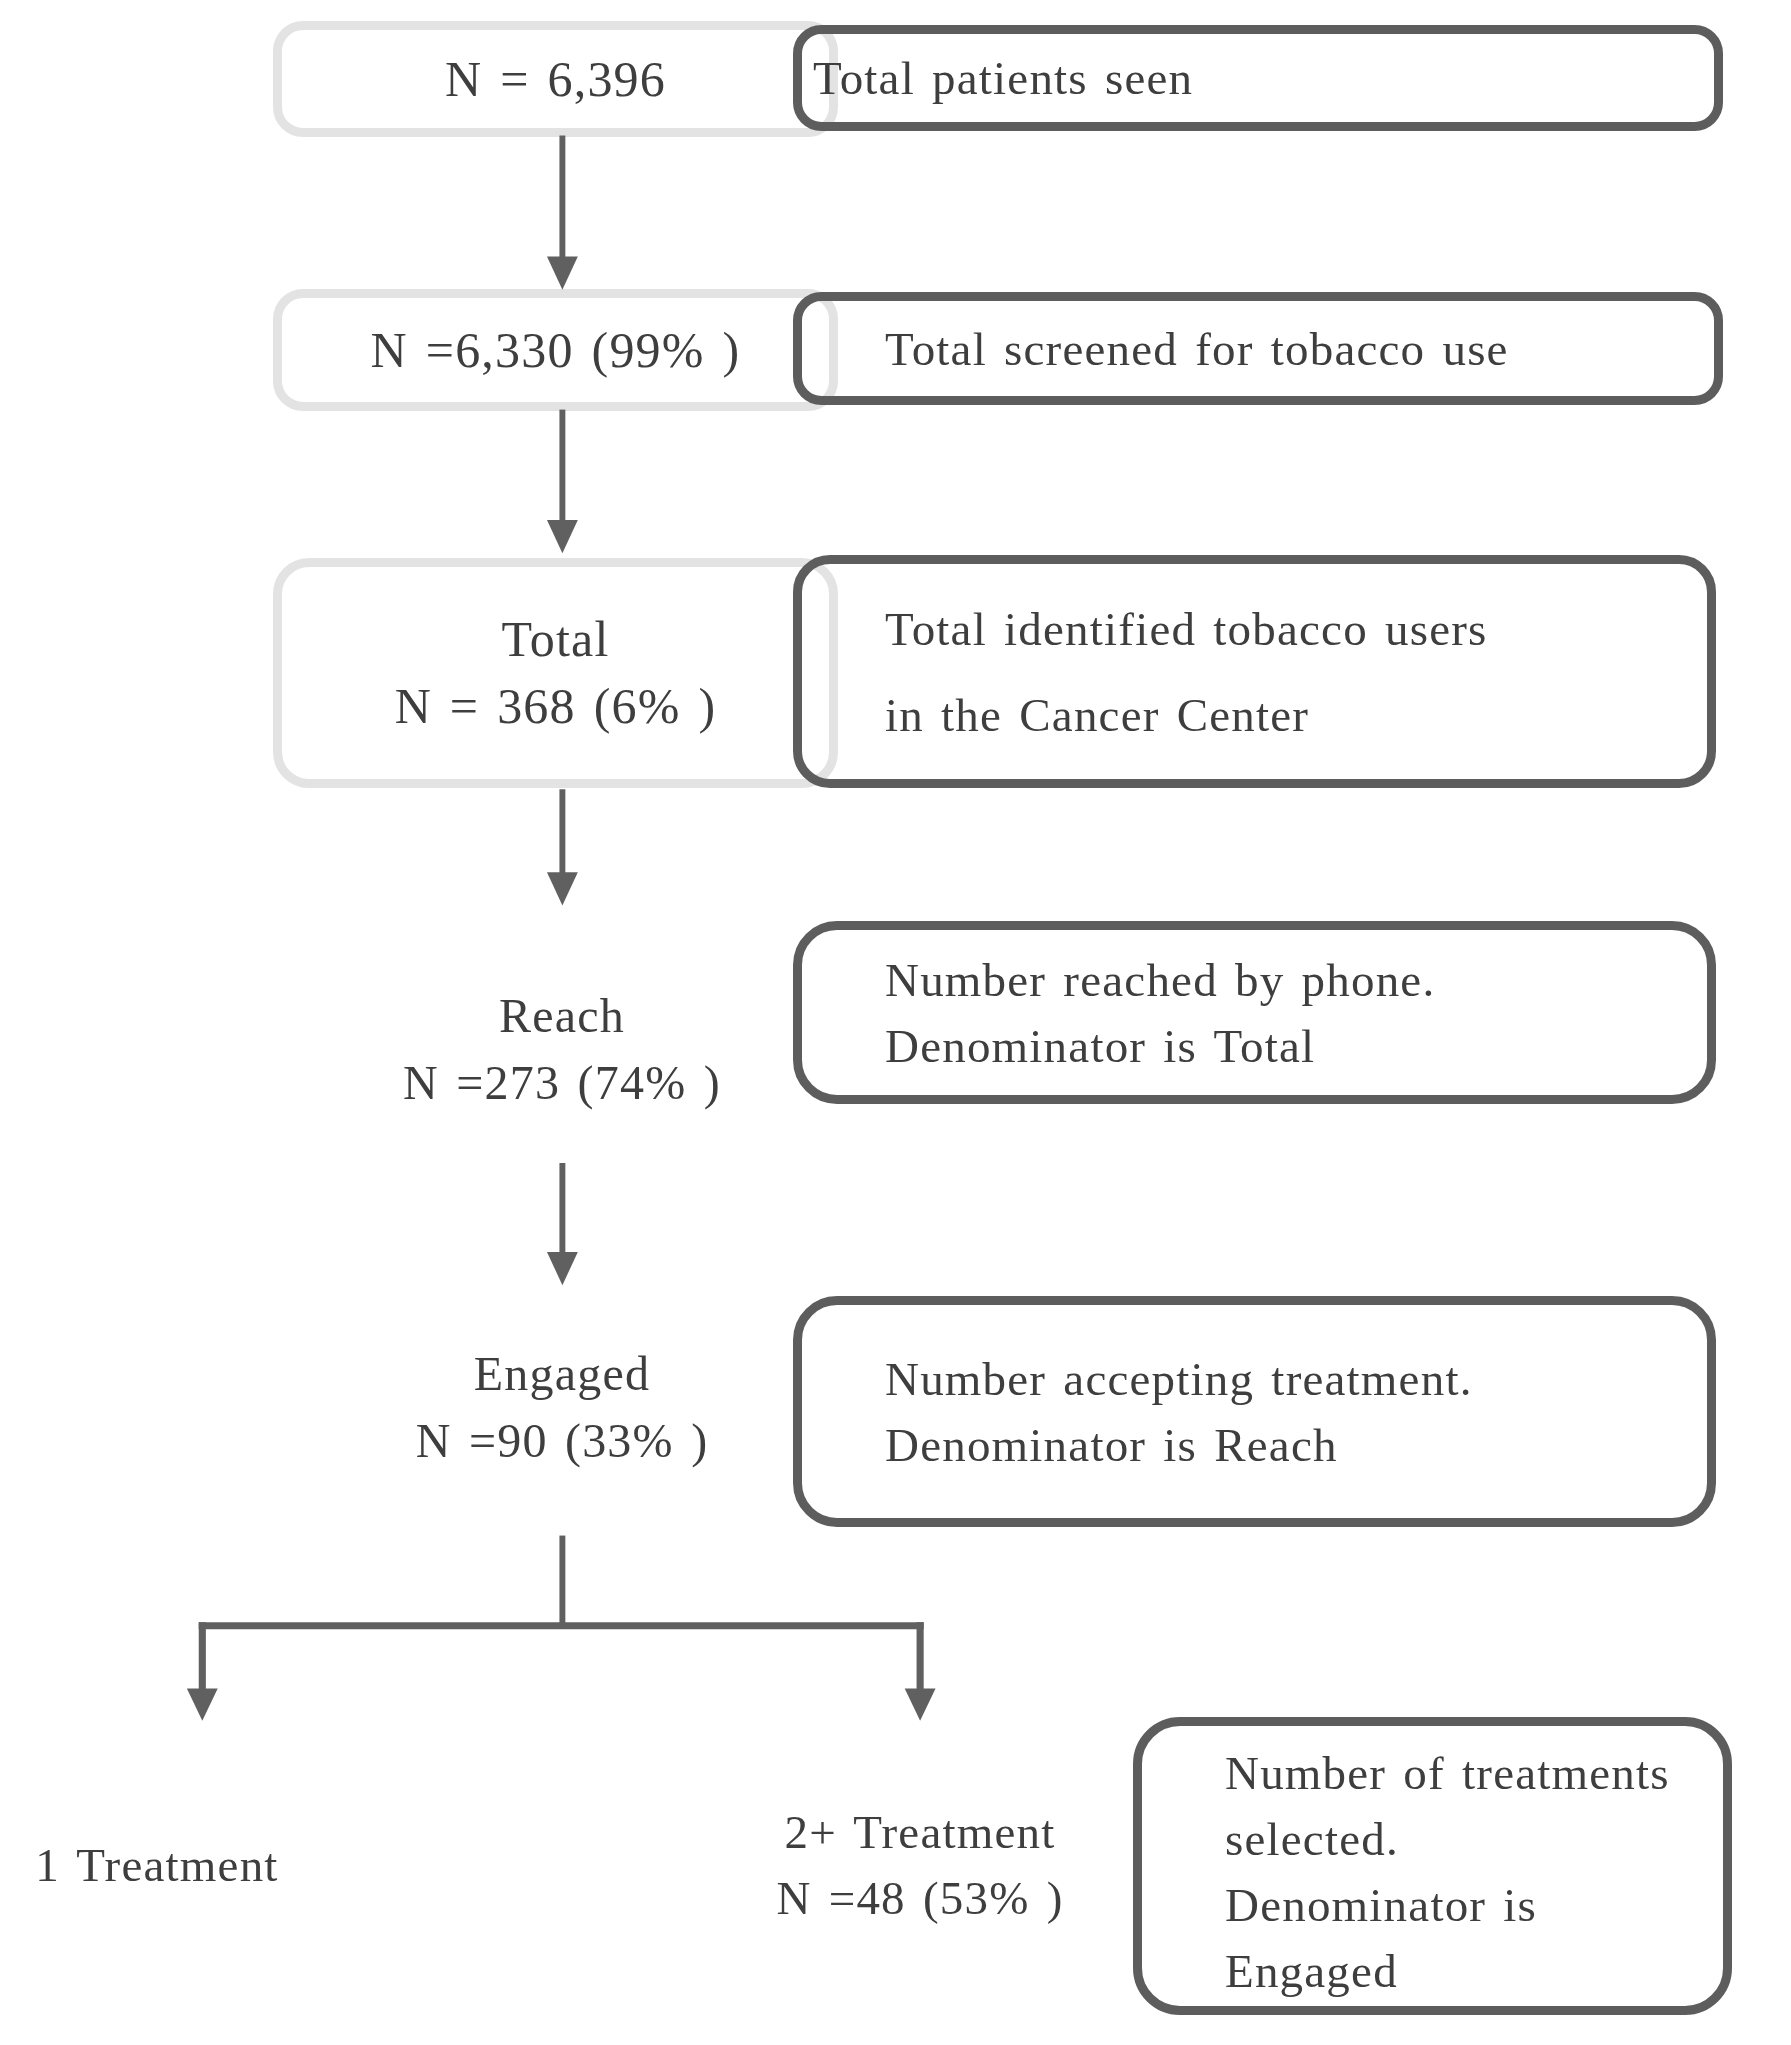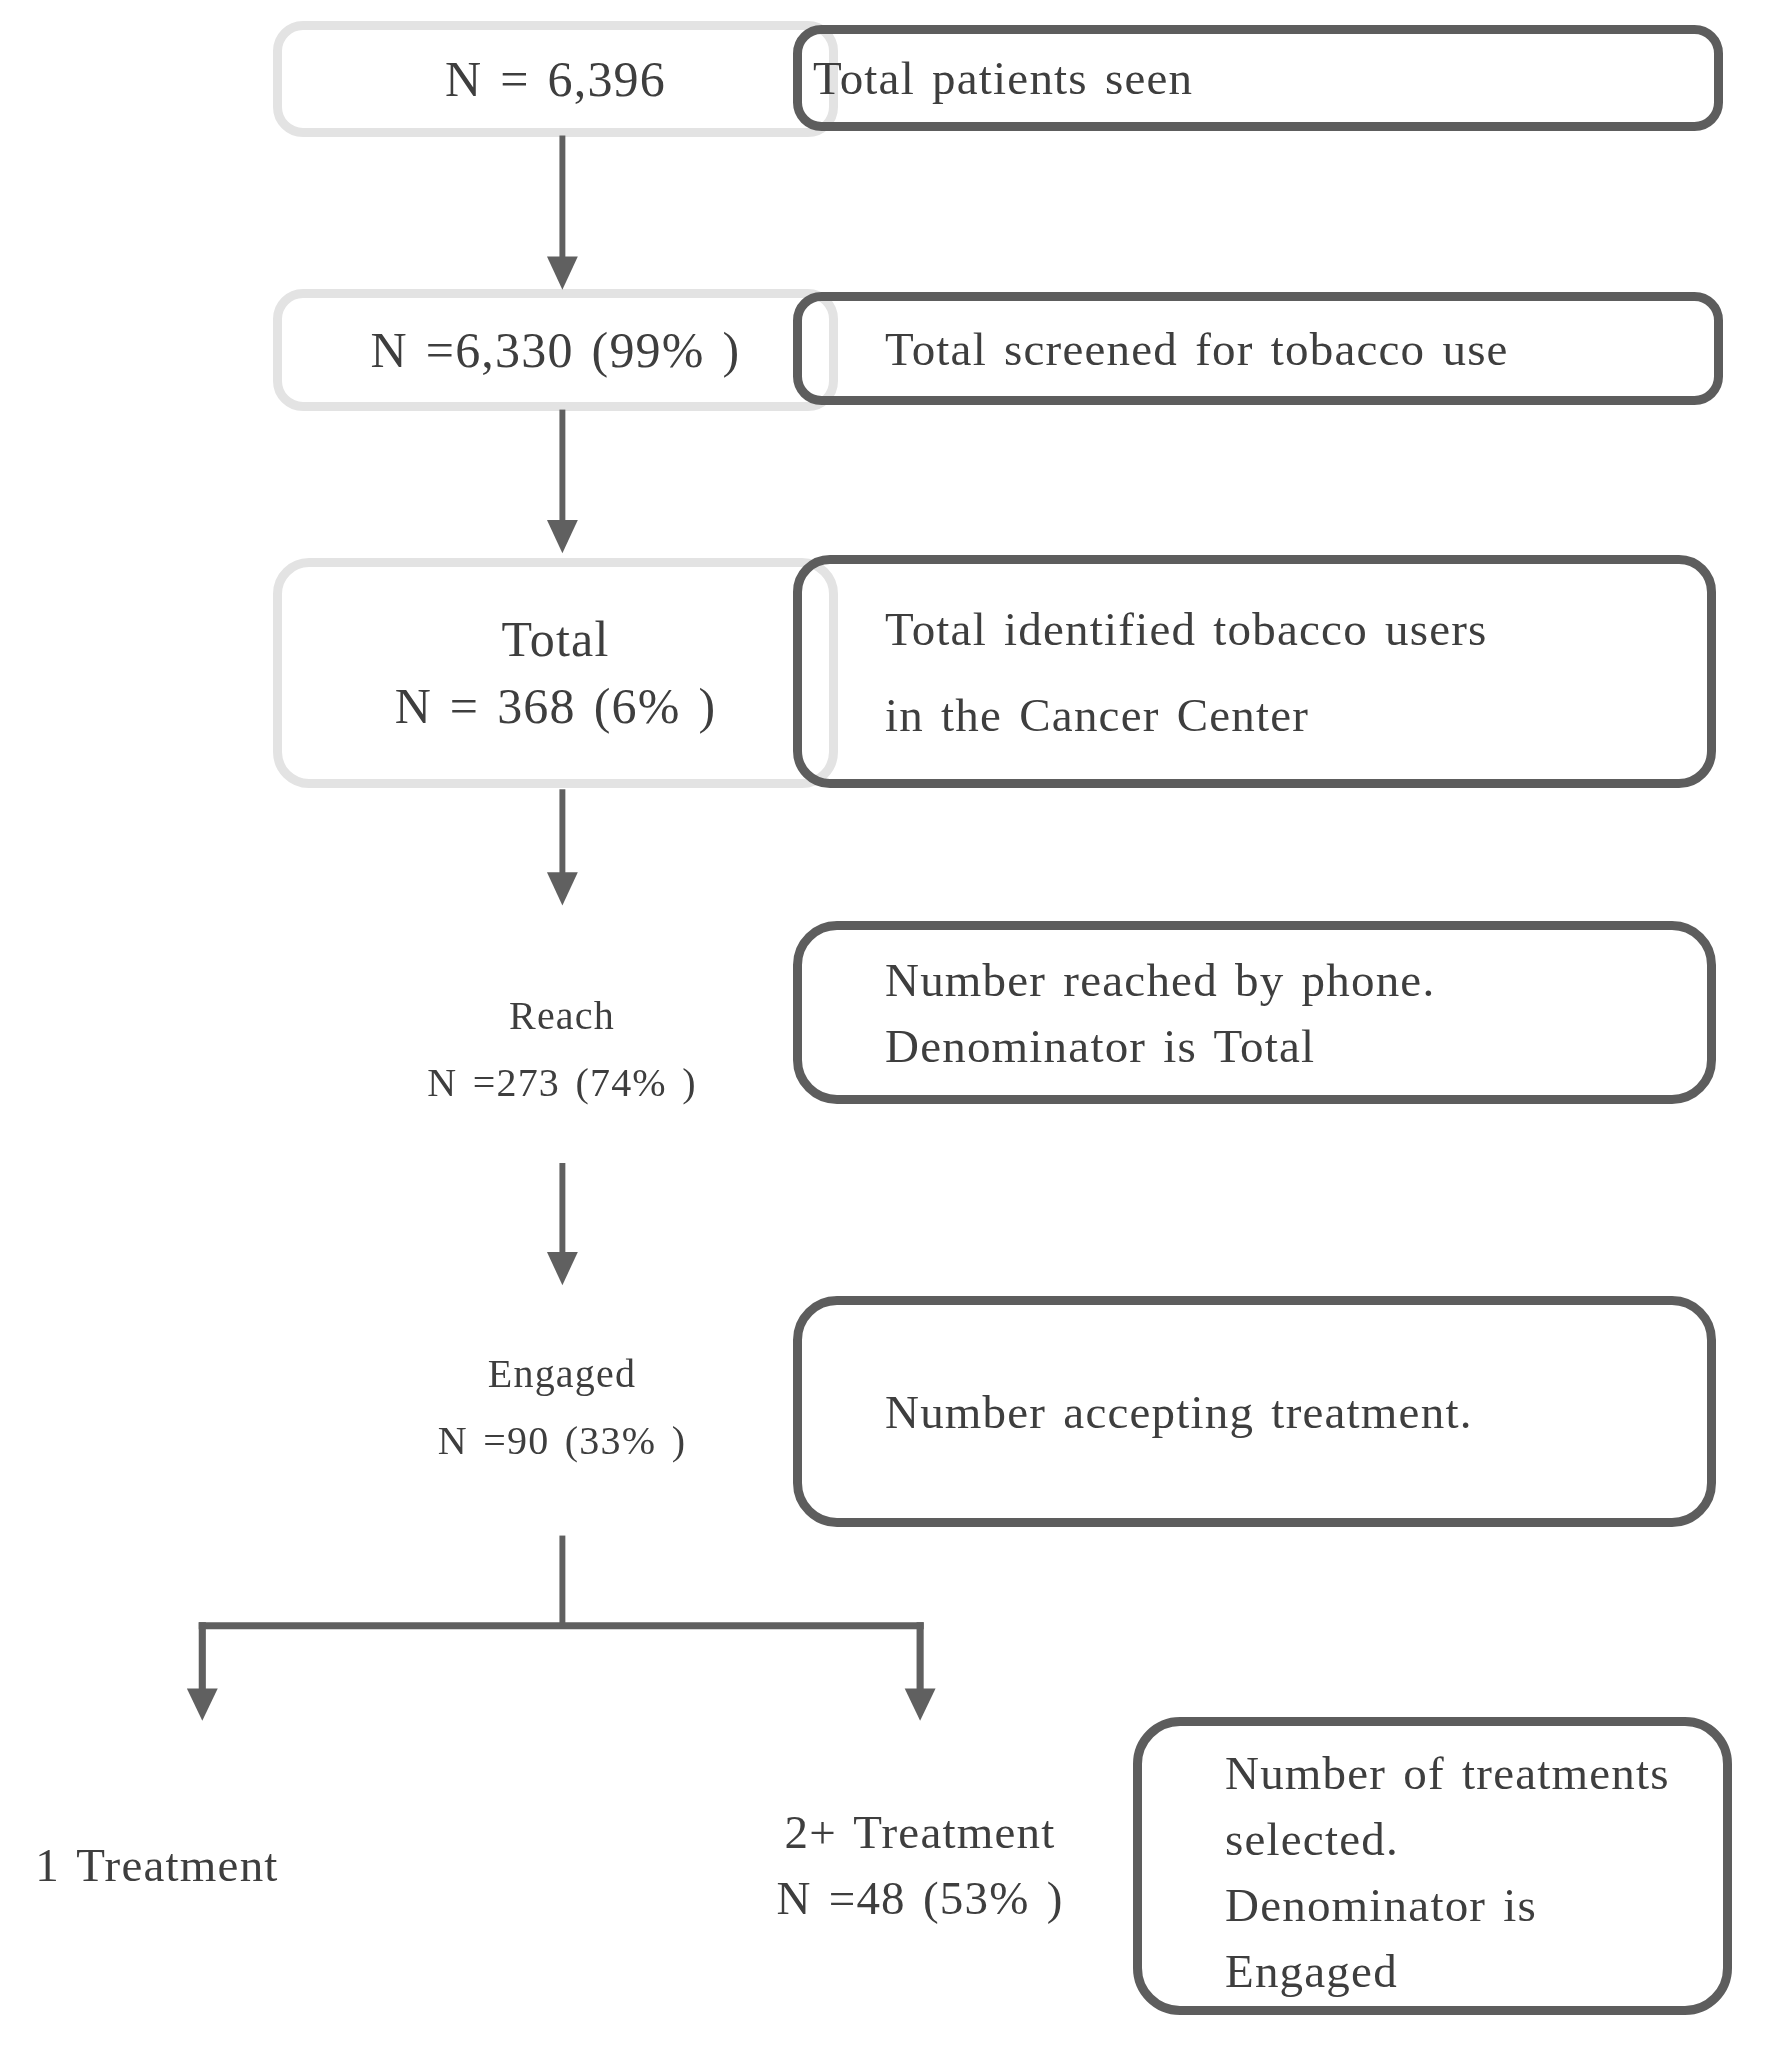--- a/index.html
+++ b/index.html
@@ -43,21 +43,21 @@
     z-index:3;
     font-size:47px;line-height:66px;
     letter-spacing:1.2px;word-spacing:4.2px;
     text-align:left;
   }
   .freelabel{
     position:absolute;
     display:flex;flex-direction:column;
     align-items:center;justify-content:center;
     z-index:2;
-    font-size:40px;line-height:67px;
+    font-size:48px;line-height:67px;
     letter-spacing:1.2px;word-spacing:4.2px;
     text-align:center;
   }
   .freelabel.small{font-size:47px;line-height:66px;}
   .ln{white-space:nowrap;}
   #wires{position:absolute;left:0;top:0;z-index:4;}
   .stem{stroke:var(--line);stroke-width:10;fill:none;}
   .stem.thick{stroke-width:12;}
   .head{fill:var(--line);stroke:none;}
 </style>
@@ -97,20 +97,21 @@
     <div class="ln">Number reached by phone.</div>
     <div class="ln">Denominator is Total</div>
   </div>
 
   <div class="freelabel" style="left:295px;top:1340px;width:534px;height:134px;">
     <div class="ln">Engaged</div>
     <div class="ln">N =90 (33% )</div>
   </div>
   <div class="annbox" style="left:793px;top:1296px;width:923px;height:231px;border-radius:44px;">
     <div class="ln">Number accepting treatment.</div>
+    <div class="ln">Denominator is Reach</div>
   </div>
 
   <div class="freelabel small" style="left:0px;top:1798px;width:314px;height:134px;">
     <div class="ln">1 Treatment</div>
   </div>
   <div class="freelabel small" style="left:653px;top:1798px;width:534px;height:134px;">
     <div class="ln">2+ Treatment</div>
     <div class="ln">N =48 (53% )</div>
   </div>
 

